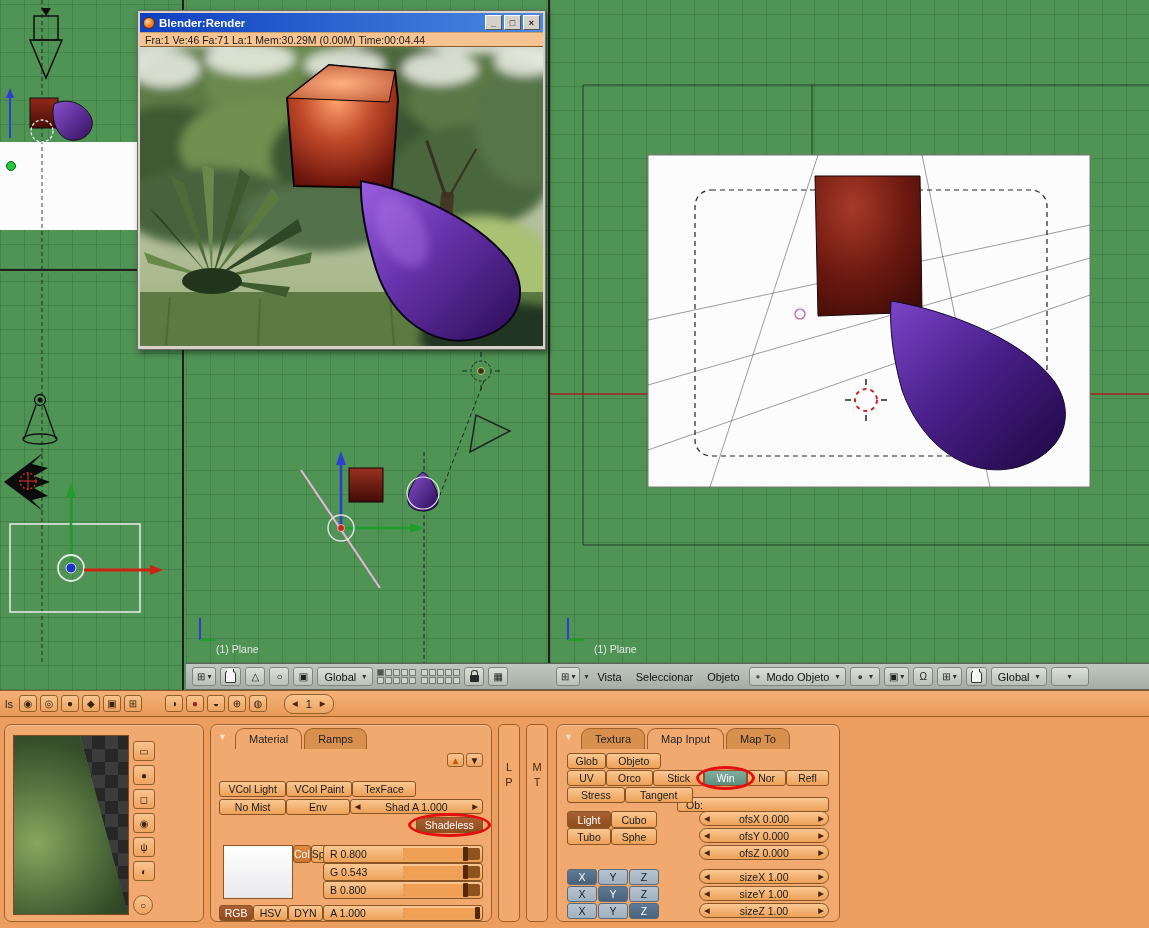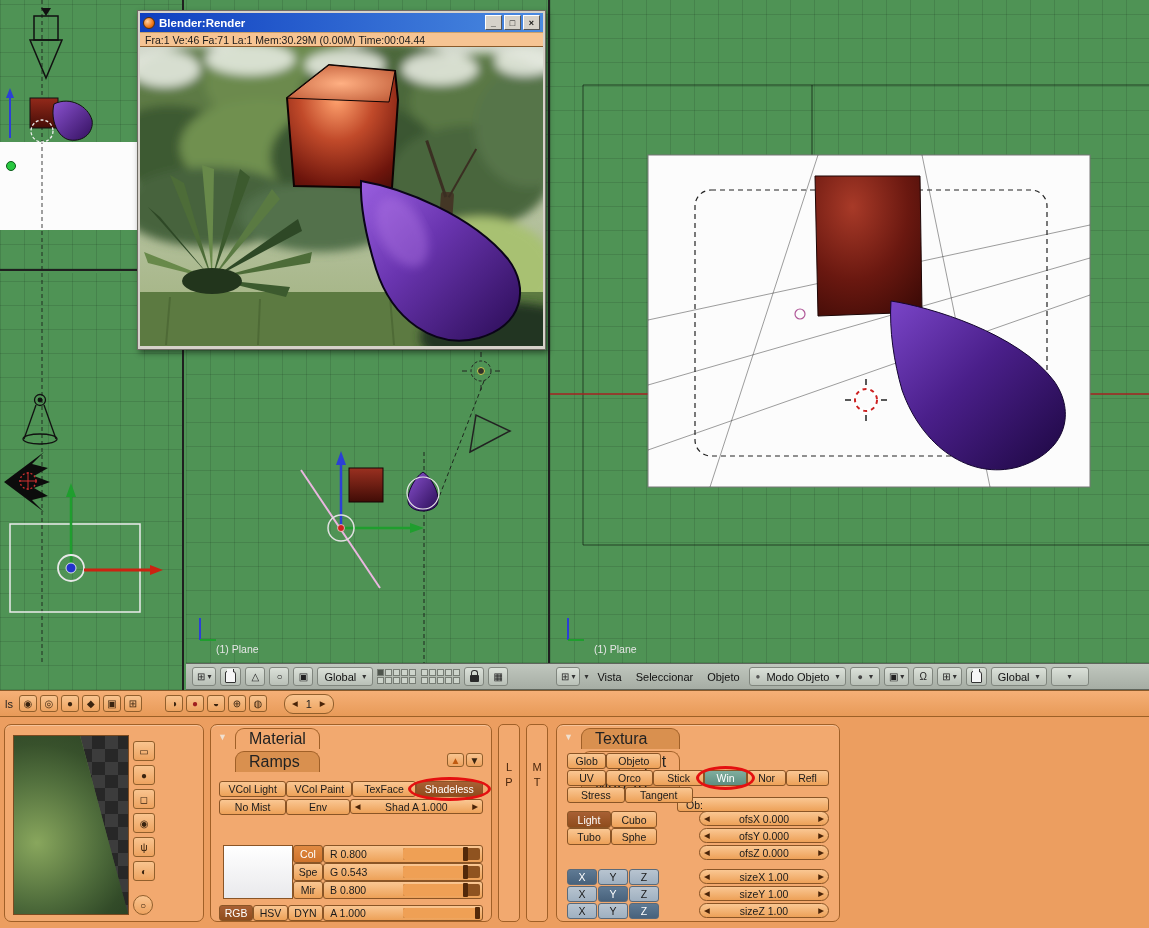--- a/index.html
+++ b/index.html
@@ -63,21 +63,21 @@
         font-size:10px;color:#3a2410;box-sizing:border-box;}
   .framew{display:flex;align-items:center;gap:8px;background:linear-gradient(#f9c48f,#eda360);
         border:1px solid #915f2c;border-radius:9px;height:18px;padding:0 7px;margin-left:14px;font-size:11px;}
   .spin{font-size:7.5px;color:#4a2408;}
 
   
   .bwin{position:absolute;left:0;top:717px;width:1149px;height:211px;background:#ec9e60;}
   .panel{position:absolute;background:#f2a96f;border:1px solid #a06028;border-radius:7px;
         box-shadow:inset 0 1px 0 rgba(255,255,255,.3);box-sizing:border-box;}
   .coltri{position:absolute;left:7px;top:7px;color:#f0e0d0;font-size:9px;}
-  .tabs{position:absolute;top:3px;left:24px;display:flex;gap:2px;font-size:16px;flex-direction:column;}
+  .tabs{position:absolute;top:3px;left:24px;display:flex;gap:2px;font-size:11px;}
   .tab{height:20px;padding:0 13px;border:1px solid #a06028;border-bottom:none;border-radius:9px 9px 0 0;
         background:#d9904f;display:flex;align-items:center;color:#222;}
   .tab.active{background:#f2a96f;}
   .btn{border:1px solid #8a5526;background:linear-gradient(#fac793,#eda158);border-radius:3px;
         display:flex;align-items:center;justify-content:center;font-size:10.5px;color:#1a1a1a;
         height:16px;box-sizing:border-box;position:relative;}
   .btn.sel{background:linear-gradient(#a86034,#8f4c1c);color:#fff;}
   .btn.sel-col{background:linear-gradient(#e08a42,#cf732c);color:#fff;}
   .btn.sel-win{background:linear-gradient(#7fae9e,#5f8e80);color:#fff;}
   .btn.axis{background:linear-gradient(#b8c4d0,#9fb0c0);border-color:#5a6a7a;color:#1a1a1a;}
@@ -495,36 +495,36 @@
         <div class="tab">Ramps</div>
       </div>
       <div class="row" style="right:8px;top:28px;gap:2px;">
         <div class="sbtn" style="width:17px;height:14px;color:#c05a10;">▲</div>
         <div class="sbtn" style="width:17px;height:14px;">▼</div>
       </div>
       <div class="row" style="left:8px;right:8px;top:56px;">
         <div class="btn" style="width:25.5%;">VCol Light</div>
         <div class="btn" style="width:25%;">VCol Paint</div>
         <div class="btn" style="width:24%;">TexFace</div>
-        <div class="btn sel" style="width:25.5%;">
+        <div class="btn sel" style="width:25.5%;margin-top:36px;">
           <span>Shadeless</span>
           <div class="annot"></div>
         </div>
       </div>
       <div class="row" style="left:8px;right:8px;top:74px;">
         <div class="btn" style="width:25.5%;">No Mist</div>
         <div class="btn" style="width:24%;">Env</div>
         <div class="numf" style="width:50.5%;border-radius:3px;">
           <span class="spin l">◀</span>
           <span>Shad A 1.000</span>
           <span class="spin r">▶</span>
         </div>
       </div>
       <div class="swatch" style="left:12px;top:120px;width:70px;height:54px;"></div>
-      <div style="position:absolute;left:82px;top:120px;width:30px;display:flex;flex-direction:column;">
+      <div style="position:absolute;left:82px;top:120px;width:30px;display:flex;flex-direction:row;">
         <div class="btn sel-col" style="height:18px;">Col</div>
         <div class="btn" style="height:18px;">Spe</div>
         <div class="btn" style="height:18px;">Mir</div>
       </div>
       <div style="position:absolute;left:112px;right:8px;top:120px;display:flex;flex-direction:column;">
         <div class="slider" style="height:18px;">
           <span class="slabel">R 0.800</span>
           <div class="groove">
               <div class="gfill" style="width:80%;"></div>
               <div class="gknob" style="left:78%;"></div>

